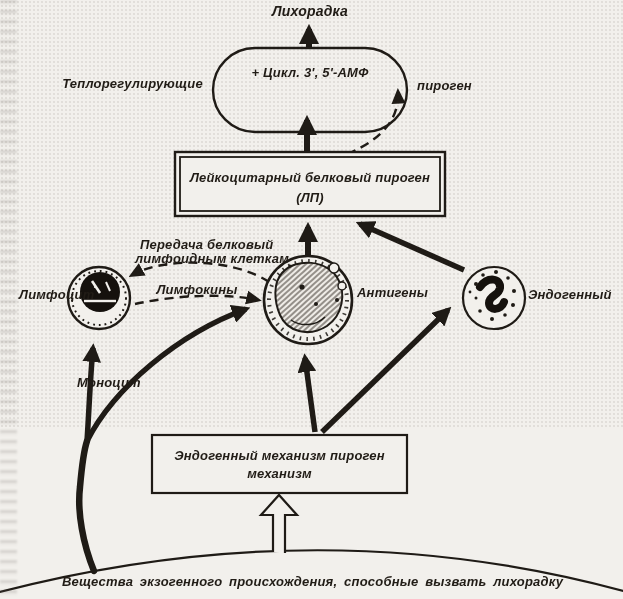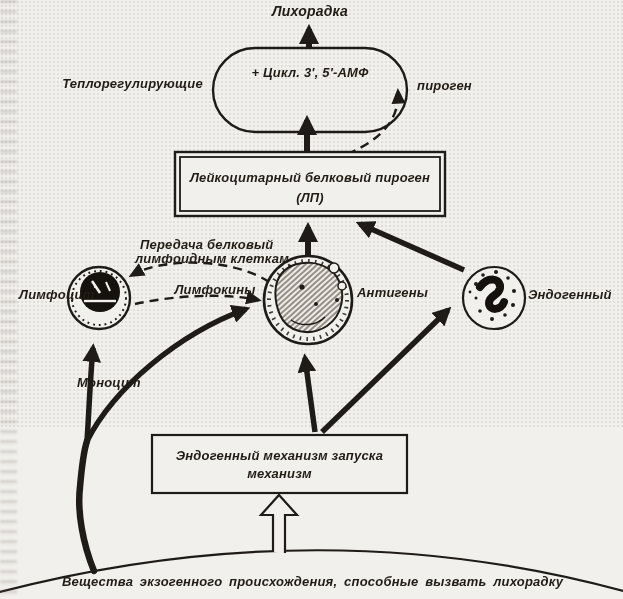--- a/index.html
+++ b/index.html
@@ -141,27 +141,27 @@
   <div class="lbl" style="left:417px;top:79px;width:70px;">пироген</div>
 
   <div class="lbl ctr" style="left:220px;top:66px;width:180px;">+ Цикл. 3', 5'-АМФ</div>
 
   <div class="lbl ctr" style="left:185px;top:191px;width:250px;">(ЛП)</div>
   <div class="lbl ctr" style="left:185px;top:171px;width:250px;">Лейкоцитарный белковый пироген</div>
 
   <div class="lbl ctr" style="left:140px;top:238px;width:130px;">Передача белковый</div>
   <div class="lbl ctr" style="left:135px;top:252px;width:140px;">лимфоидным клеткам</div>
 
-  <div class="lbl ctr" style="left:172px;top:283px;width:86px;">Лимфокины</div>
+  <div class="lbl ctr" style="left:154px;top:283px;width:86px;">Лимфокины</div>
 
   <div class="lbl" style="left:1px;top:288px;width:64px;margin-left:18px;">Лимфоцит</div>
   <div class="lbl" style="left:357px;top:286px;width:62px;">Антигены</div>
   <div class="lbl" style="left:528px;top:288px;width:88px;">Эндогенный</div>
 
   <div class="lbl" style="left:77px;top:376px;width:72px;">Моноцит</div>
 
-  <div class="lbl ctr" style="left:162px;top:449px;width:235px;">Эндогенный механизм запуска</div>
+  <div class="lbl ctr" style="left:162px;top:449px;width:235px;">Эндогенный механизм пироген</div>
   <div class="lbl ctr" style="left:162px;top:467px;width:235px;">механизм</div>
 
   <div class="lbl ctr wide" style="left:50px;top:575px;width:525px;">Вещества экзогенного  происхождения, способные вызвать лихорадку</div>
 
   <div class="margin-noise"></div>
 </div>
 
 </body></html>

